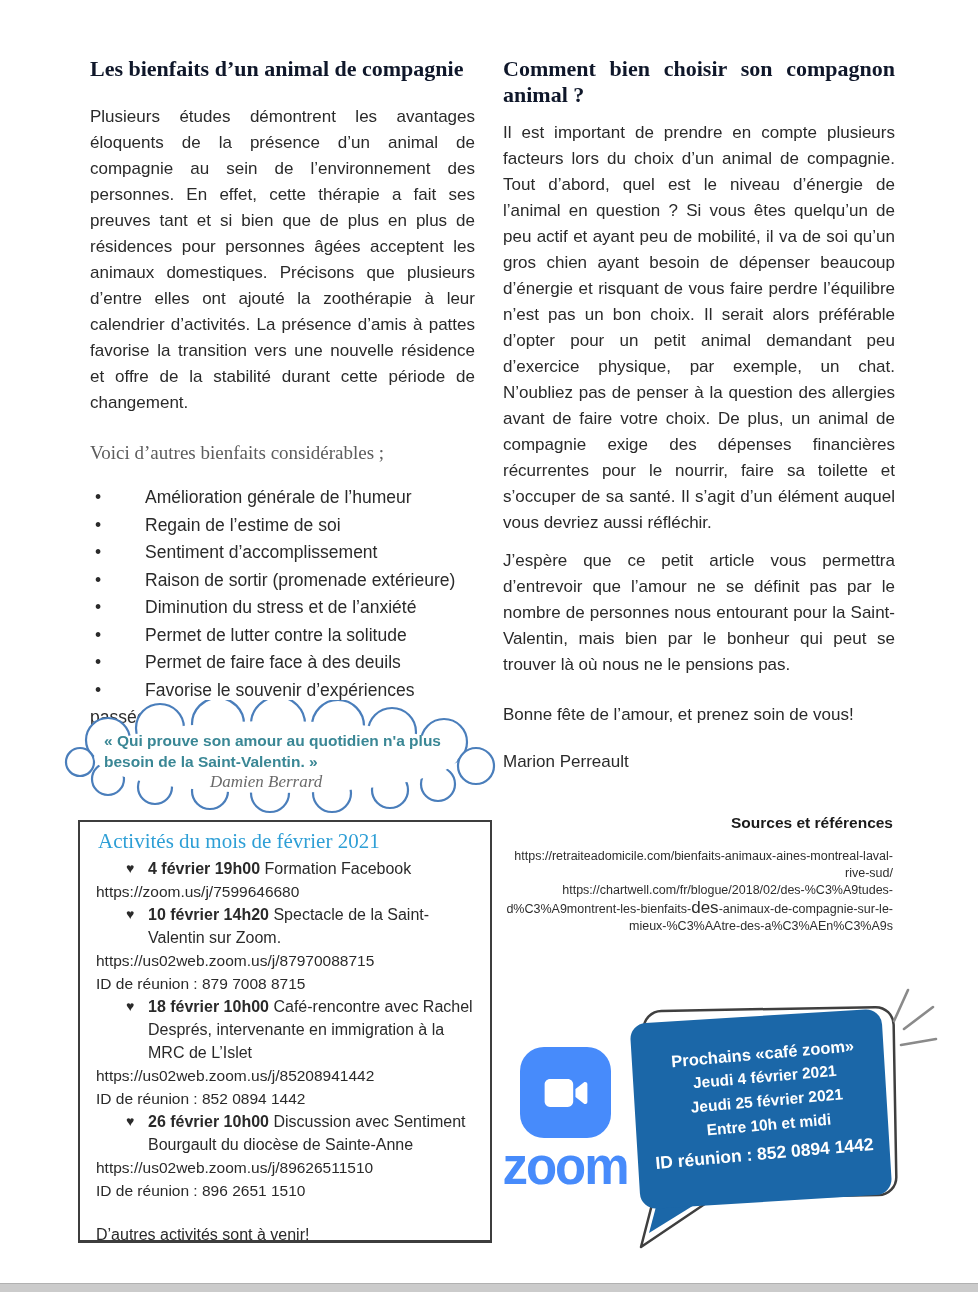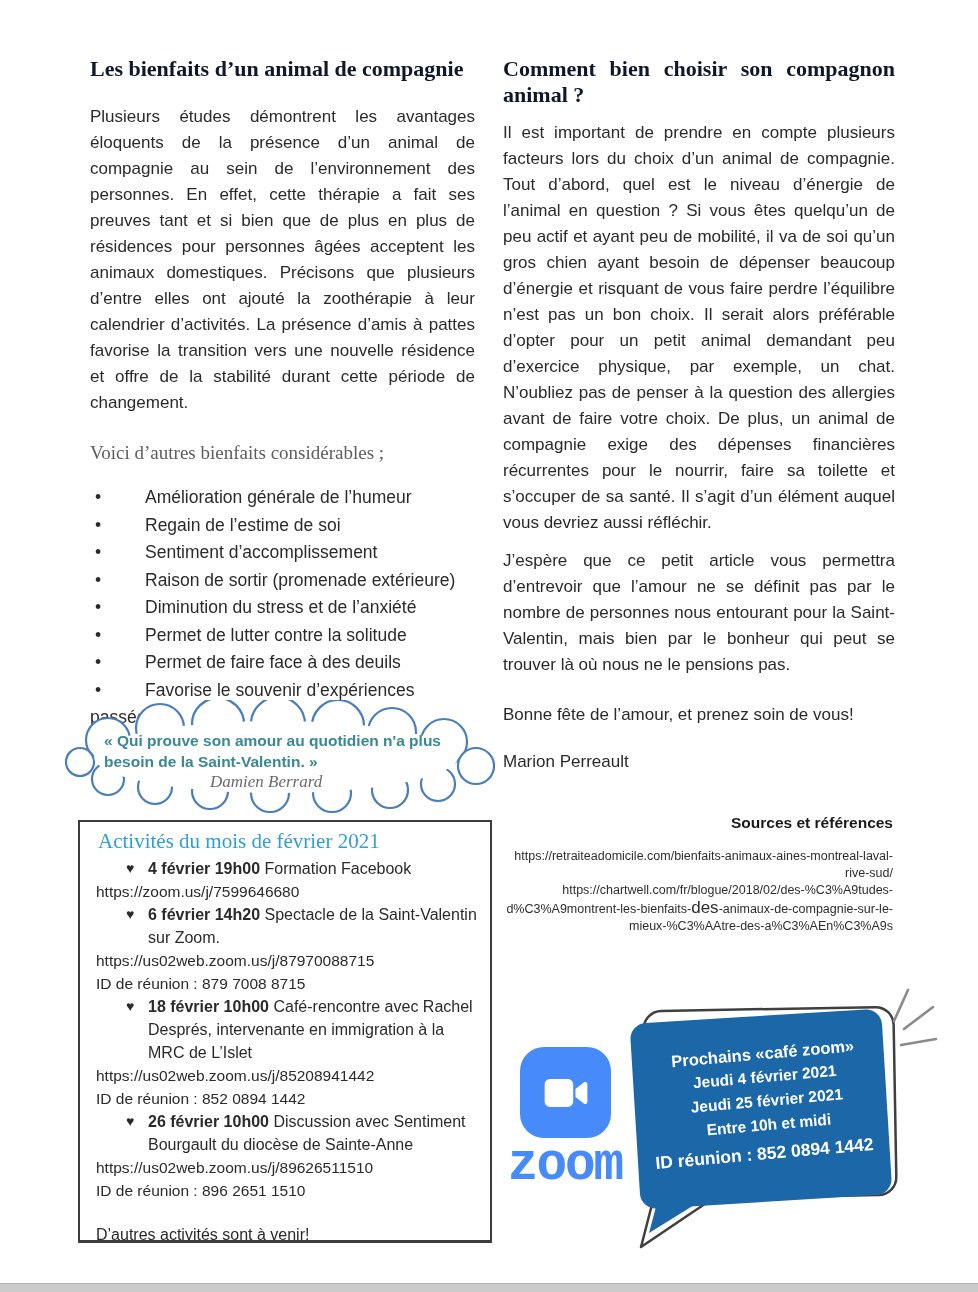--- a/index.html
+++ b/index.html
@@ -50,21 +50,21 @@
   .big-des { font-size:17px; }
   
   .promo { position:absolute; left:495px; top:985px; width:465px; height:295px; }
   .promo svg.shapes { position:absolute; left:0; top:0; }
   .zoom-logo {
     position:absolute; left:25px; top:62px; width:91px; height:91px;
     border-radius:24px; background:#478bfb; display:flex; align-items:center; justify-content:center;
   }
   .zoom-wordmark {
     position:absolute; left:4px; top:152px; width:132px; text-align:center;
-    font-size:51px; font-weight:bold; letter-spacing:-2px; color:#478bfb;font-family:Liberation Mono, monospace;
+    font-size:51px; font-weight:bold; letter-spacing:-2px; color:#478bfb;
   }
   .bubble-text {
     position:absolute; left:148px; top:56px; width:248px; text-align:center;
     transform:rotate(-5deg); color:#ffffff; line-height:24px;
   }
   .bubble-heading { font-size:16.5px; font-weight:bold; }
   .bubble-line { font-size:15.5px; font-weight:600; }
   .bubble-id { font-size:17.5px; font-weight:bold; white-space:nowrap; margin-top:4px; margin-left:-14px; }
   
   .bottom-bar { position:absolute; left:0; top:1283px; width:978px; height:9px; background:#cbcbcb; border-top:1px solid #b1b1b1; }
@@ -122,21 +122,21 @@
 
   <div class="activities">
     <h3>Activités du mois de février 2021</h3>
 
     <div class="activity">
       <span class="heart">♥</span><b>4 février 19h00</b><span> Formation Facebook</span>
     </div>
     <div class="act-url">https://zoom.us/j/7599646680</div>
 
     <div class="activity">
-      <span class="heart">♥</span><b>6 février 14h20</b><span> Spectacle de la Saint-Valentin sur Zoom.</span>
+      <span class="heart">♥</span><b>10 février 14h20</b><span> Spectacle de la Saint-Valentin sur Zoom.</span>
     </div>
     <div class="act-url">https://us02web.zoom.us/j/87970088715</div>
     <div class="meeting-id">ID de réunion : 879 7008 8715</div>
 
     <div class="activity">
       <span class="heart">♥</span><b>18 février 10h00</b><span> Café-rencontre avec Rachel Després, intervenante en immigration à la MRC de L’Islet</span>
     </div>
     <div class="act-url">https://us02web.zoom.us/j/85208941442</div>
     <div class="meeting-id">ID de réunion : 852 0894 1442</div>
 

